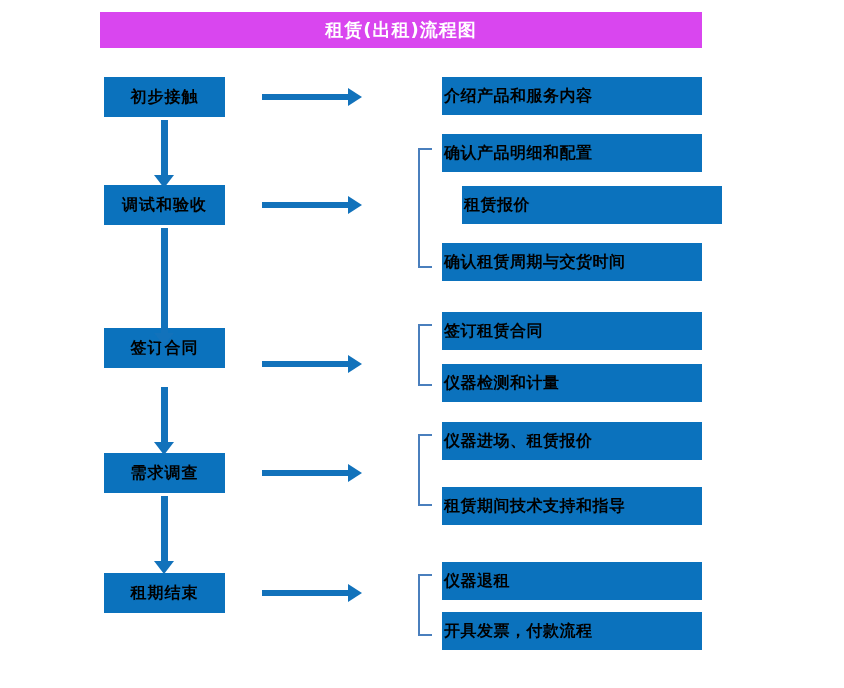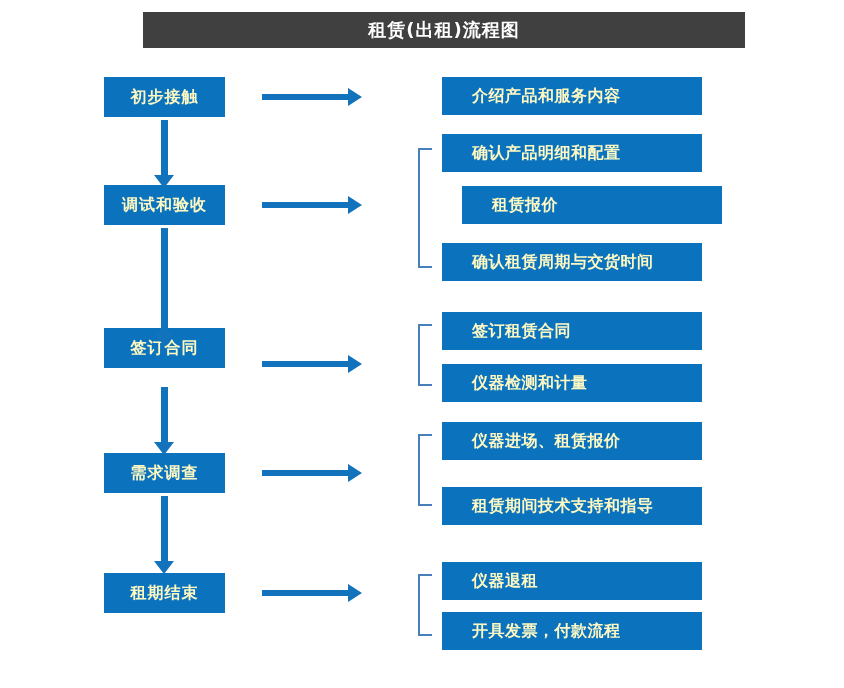--- a/index.html
+++ b/index.html
@@ -19,54 +19,53 @@
     height: 688px;
     background: #ffffff;
   }
   
   .title-bar {
     position: absolute;
     left: 100px;
     top: 12px;
     width: 602px;
     height: 36px;
-    background: #404040;
+    background: #d946ef;
     color: #ffffff;
     display: flex;
     align-items: center;
     justify-content: center;
     font-size: 18px;
     font-weight: bold;
     letter-spacing: 1px;
-    margin-left: 43px;
   }
   
   .box {
     position: absolute;
     background: #0b72bd;
-    color: #fef9c3;
+    color: #000000;
     display: flex;
     align-items: center;
     font-weight: bold;
     box-sizing: border-box;
   }
   .box-left {
     left: 104px;
     width: 121px;
     height: 40px;
     justify-content: center;
     font-size: 16px;
     letter-spacing: 1px;
   }
   .box-right {
     left: 442px;
     width: 260px;
     height: 38px;
     justify-content: flex-start;
-    padding-left: 30px;
+    padding-left: 2px;
     font-size: 16px;
     letter-spacing: 0.5px;
   }
   
   .arrow-right {
     position: absolute;
     height: 18px;
   }
   .arrow-right .shaft {
     position: absolute;

